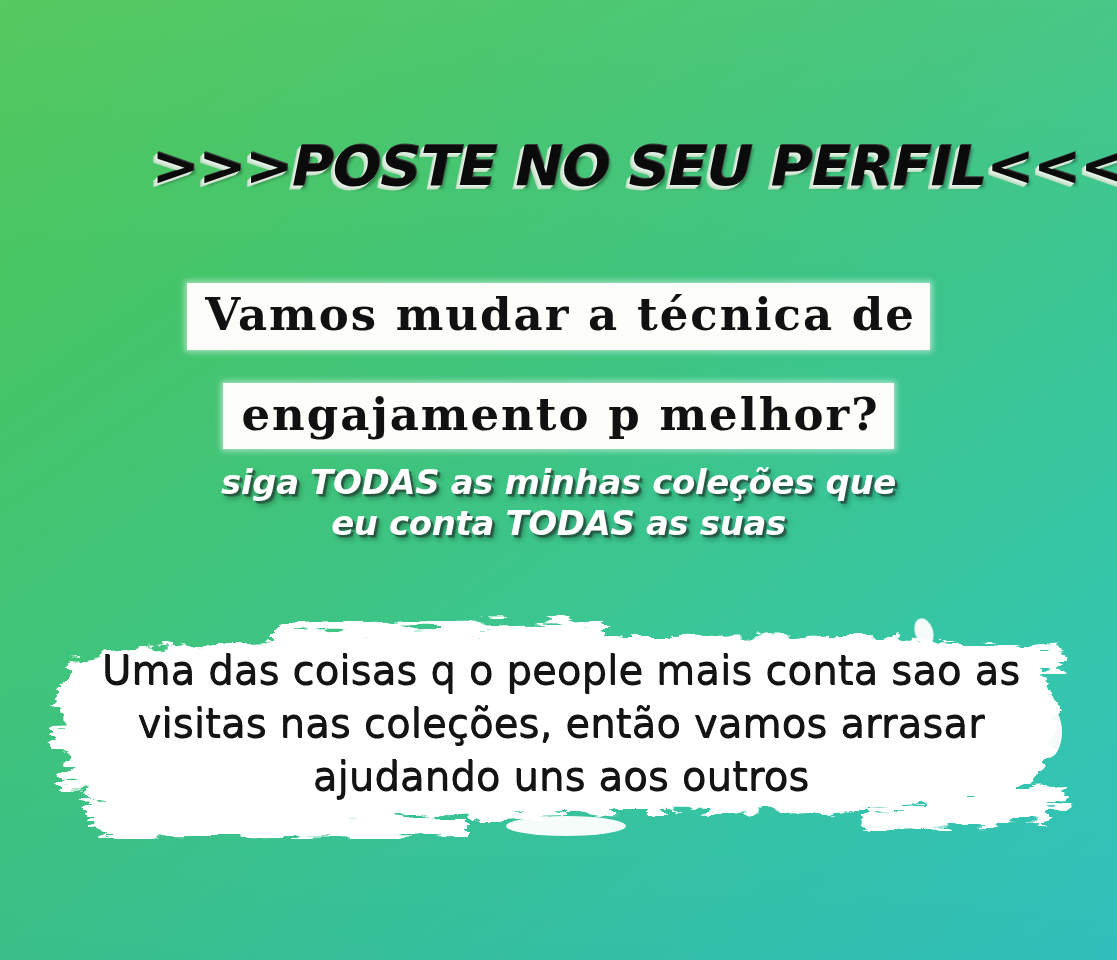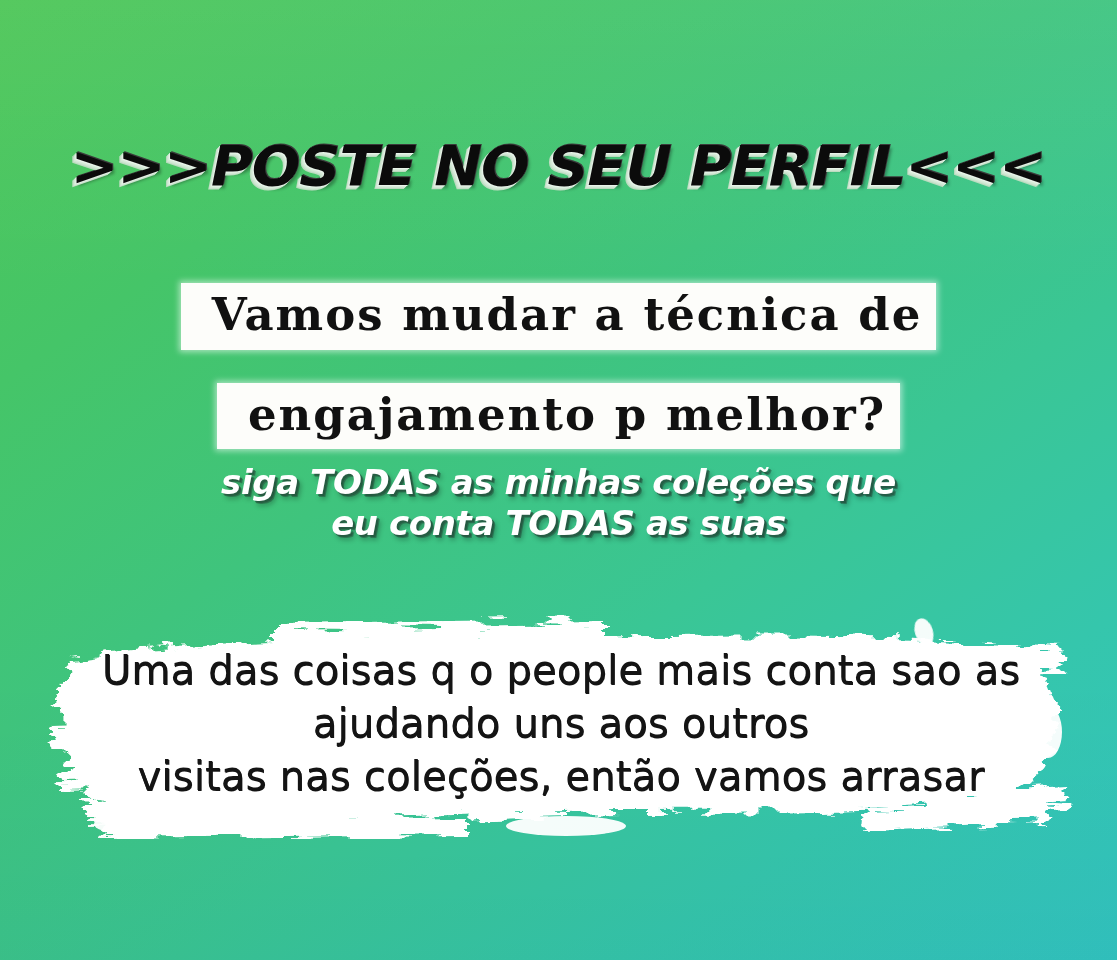--- a/index.html
+++ b/index.html
@@ -39,21 +39,21 @@
   }
 
   
   
   
   .headline-wrap {
     position: absolute;
     top: 138px;
     left: 0;
     width: 1117px;
-    text-align: center;
+    text-align: right;
     z-index: 4;
   }
   .headline {
     display: inline-block;
     font-family: "DejaVu Sans", sans-serif;
     font-weight: bold;
     font-style: italic;
     font-size: 56px;
     line-height: 1.0;
     letter-spacing: -1px;
@@ -81,21 +81,21 @@
   }
   .serif-line {
     display: inline-block;
     background: #fdfdfa;
     color: #111111;
     font-family: "DejaVu Serif", serif;
     font-weight: bold;
     font-size: 45px;
     line-height: 1.30;
     letter-spacing: 2.0px;
-    padding: 3px 14px 5px 31px;
+    padding: 3px 14px 5px 18px;
     box-shadow: 0 0 6px 2px rgba(255,255,255,0.55);
     white-space: nowrap;
   }
   .serif-line + .serif-line {
     margin-top: 33px;
   }
 
   
   
   
@@ -221,18 +221,18 @@
       <g fill="#ffffff" opacity="0.95">
         <ellipse cx="878" cy="18" rx="9" ry="14" transform="rotate(-18 878 18)"></ellipse>
         <ellipse cx="74" cy="210" rx="26" ry="9"></ellipse>
         <ellipse cx="1002" cy="118" rx="14" ry="26"></ellipse>
         <ellipse cx="520" cy="212" rx="60" ry="10"></ellipse>
       </g>
     </svg>
 
     <div class="brush-text">
       <span class="brush-line">Uma das coisas q o people mais conta sao as</span>
+      <span class="brush-line">visitas nas coleções, então vamos arrasar</span>
       <span class="brush-line">ajudando uns aos outros</span>
-      <span class="brush-line">visitas nas coleções, então vamos arrasar</span>
     </div>
   </div>
 
 </div>
 
 </body></html>

